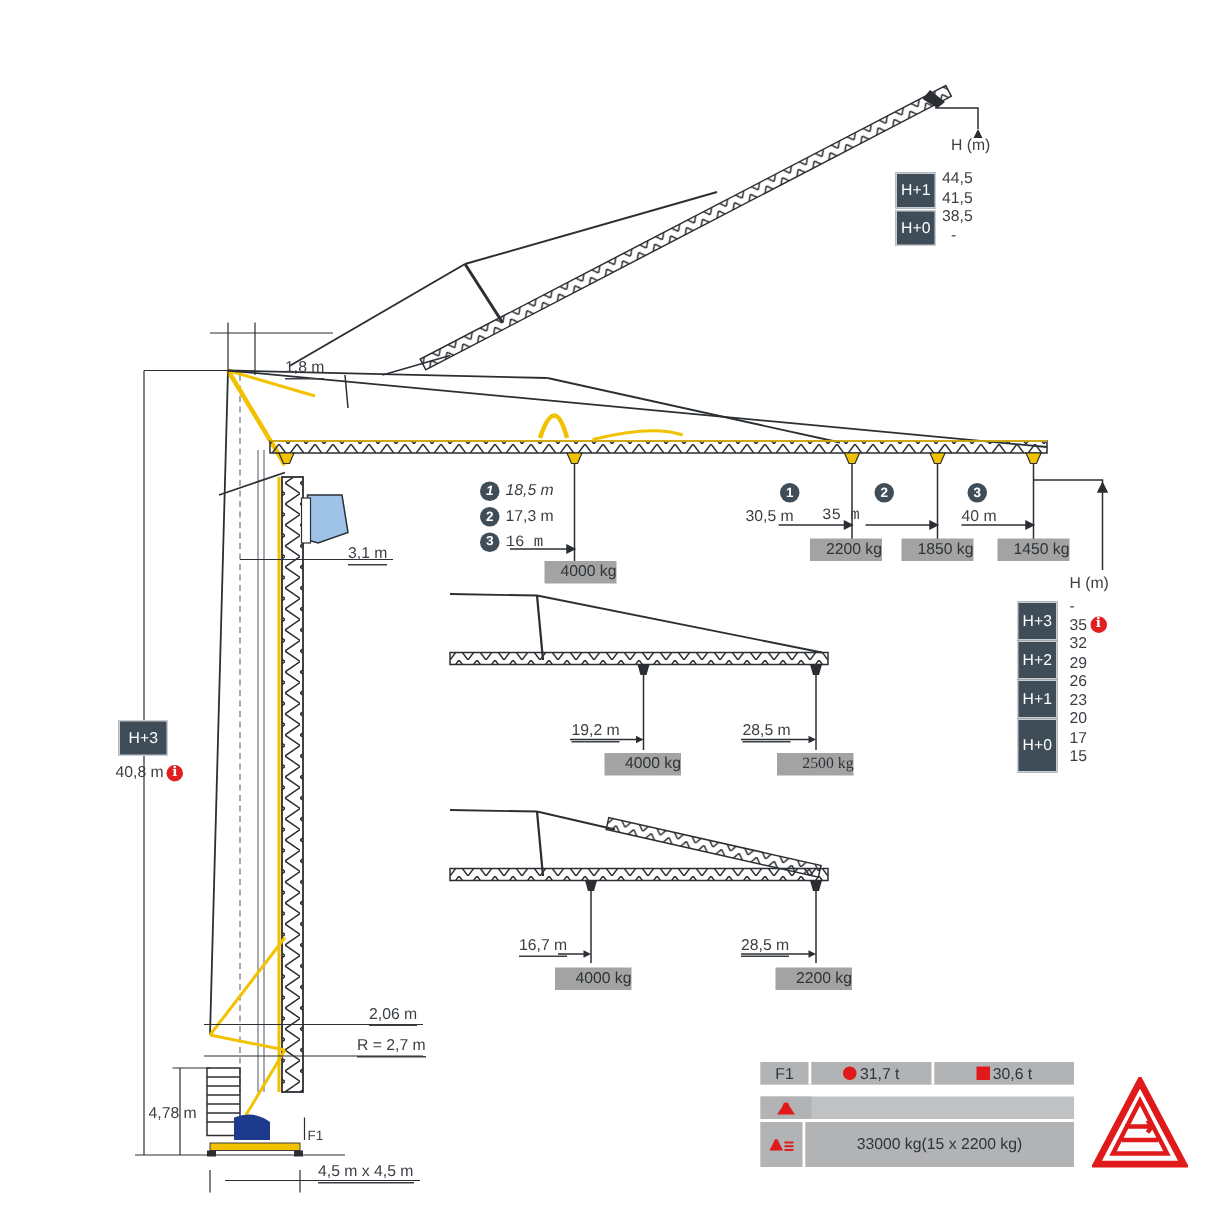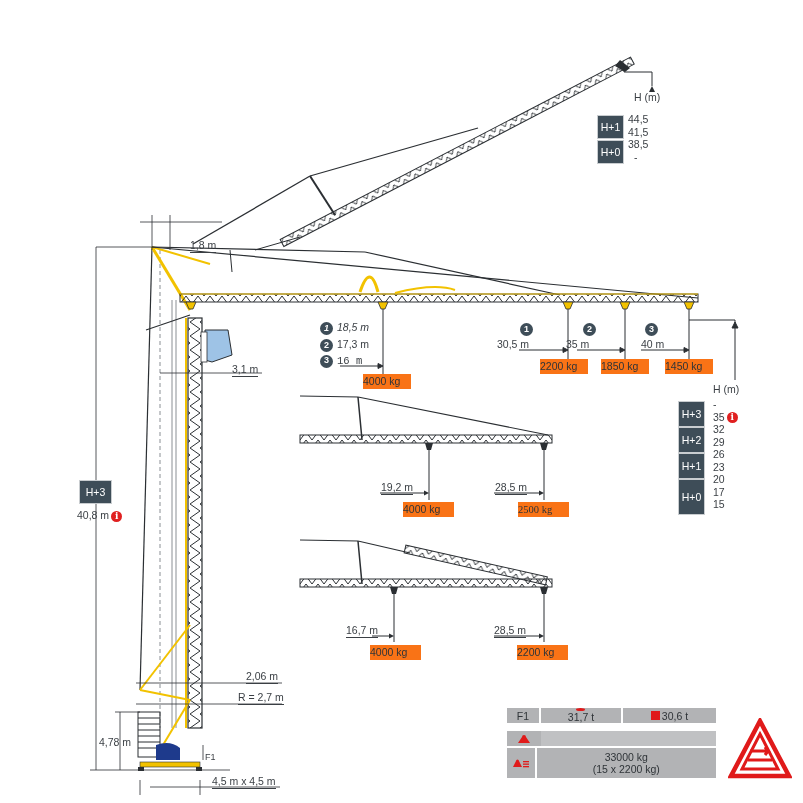--- a/index.html
+++ b/index.html
@@ -1,20 +1,20 @@
 <!DOCTYPE html>
 <html><head>
 <meta charset="utf-8">
 <style>
   html,body{margin:0;padding:0;background:#ffffff;}
   body{width:803px;height:803px;position:relative;overflow:hidden;font-family:"Liberation Sans",sans-serif;color:#3a3f44;}
   svg.canvas{position:absolute;left:0;top:0;}
   .lbl{position:absolute;font-size:10.5px;color:#3a3f44;white-space:nowrap;line-height:12px;}
   .ul{border-bottom:1px solid #3a3f44;padding-bottom:1px;}
-  .kg{position:absolute;background:#f97316;color:#2f3438;font-size:10.5px;text-align:left;height:15px;line-height:15px;}
+  .kg{position:absolute;background:#a3a3a3;color:#2f3438;font-size:10.5px;text-align:right;height:15px;line-height:15px;}
   .hbox{position:absolute;background:#3e4d58;color:#fff;font-size:10.5px;text-align:center;border:1px solid #c9cdd0;box-sizing:border-box;}
   .num{display:inline-block;width:13px;height:13px;border-radius:50%;background:#3e4d58;color:#fff;font-size:9px;line-height:13px;text-align:center;font-weight:bold;margin-right:4px;vertical-align:middle;}
   .info{display:inline-block;width:11px;height:11px;border-radius:50%;background:#e02020;color:#fff;font-size:9px;line-height:11px;text-align:center;font-weight:bold;font-family:"DejaVu Serif",serif;vertical-align:middle;margin-left:2px;}
   .hcol{position:absolute;font-size:10.5px;line-height:12.5px;color:#3a3f44;}
   .tbl{position:absolute;left:507px;width:209px;}
   .trow{display:flex;background:#c0c1c3;margin-bottom:2px;}
   .tcell{background:#b2b3b5;color:#2f3438;font-size:10.5px;text-align:center;border-right:2px solid #fff;box-sizing:border-box;display:flex;align-items:center;justify-content:center;}
   .tcell:last-child{border-right:none;}
   .dot{display:inline-block;width:9px;height:9px;border-radius:50%;background:#e01a1a;margin-right:2px;}
   .sq{display:inline-block;width:9px;height:9px;background:#e01a1a;margin-right:2px;}
@@ -194,21 +194,21 @@
 
 <div class="lbl" style="left:320px;top:321px;font-style:italic;"><span class="num">1</span><span>18,5 m</span></div>
 <div class="lbl" style="left:320px;top:338px;"><span class="num">2</span><span>17,3 m</span></div>
 <div class="lbl" style="left:320px;top:355px;font-family:Liberation Mono, monospace;"><span class="num">3</span><span>16 m</span></div>
 <div class="kg" style="left:363px;top:374px;width:48px;">4000 kg</div>
 
 <div class="lbl" style="left:520px;top:322px;"><span class="num">1</span></div>
 <div class="lbl" style="left:583px;top:322px;"><span class="num">2</span></div>
 <div class="lbl" style="left:645px;top:322px;"><span class="num">3</span></div>
 <div class="lbl" style="left:497px;top:338px;">30,5 m</div>
-<div class="lbl" style="left:566px;top:338px;">35 m</div>
+<div class="lbl" style="left:548px;top:338px;font-family:Liberation Mono, monospace;">35 m</div>
 <div class="lbl" style="left:641px;top:338px;">40 m</div>
 <div class="kg" style="left:540px;top:359px;width:48px;">2200 kg</div>
 <div class="kg" style="left:601px;top:359px;width:48px;">1850 kg</div>
 <div class="kg" style="left:665px;top:359px;width:48px;">1450 kg</div>
 
 <div class="lbl" style="left:713px;top:383px;">H (m)</div>
 <div class="hbox" style="left:678px;top:401px;width:27px;height:26px;line-height:24px;">H+3</div>
 <div class="hbox" style="left:678px;top:427px;width:27px;height:26px;line-height:24px;">H+2</div>
 <div class="hbox" style="left:678px;top:453px;width:27px;height:26px;line-height:24px;">H+1</div>
 <div class="hbox" style="left:678px;top:479px;width:27px;height:36px;line-height:34px;">H+0</div>
@@ -230,21 +230,21 @@
 <div class="kg" style="left:518px;top:502px;width:51px;font-family:Liberation Serif, serif;">2500 kg</div>
 
 <div class="lbl ul" style="left:346px;top:624px;">16,7 m</div>
 <div class="kg" style="left:370px;top:645px;width:51px;">4000 kg</div>
 <div class="lbl ul" style="left:494px;top:624px;">28,5 m</div>
 <div class="kg" style="left:517px;top:645px;width:51px;">2200 kg</div>
 
 <div class="tbl" style="top:708px;">
   <div class="trow" style="height:15px;">
     <div class="tcell" style="width:34px;">F1</div>
-    <div class="tcell" style="width:82px;flex-direction:column;">
+    <div class="tcell" style="width:82px;">
         <span class="dot"></span>
         <span>31,7 t</span>
       </div>
     <div class="tcell" style="width:93px;">
         <span class="sq"></span>
         <span>30,6 t</span>
       </div>
   </div>
   <div style="height:6px;"></div>
   <div class="trow" style="height:15px;">
@@ -256,21 +256,21 @@
   </div>
   <div class="trow" style="height:30px;">
     <div class="tcell" style="width:34px;">
       <svg width="18" height="10" viewBox="0 0 18 10">
           <path d="M4 3 a1.5 1.5 0 1 1 3 0 L10 9 L1 9 Z" fill="#e01a1a"></path>
           <rect x="11" y="3" width="6" height="1.3" fill="#e01a1a"></rect>
           <rect x="11" y="5.5" width="6" height="1.3" fill="#e01a1a"></rect>
           <rect x="11" y="8" width="6" height="1.3" fill="#e01a1a"></rect>
         </svg>
     </div>
-    <div class="tcell" style="width:208px;flex-direction:column;line-height:12px;">
+    <div class="tcell" style="width:208px;line-height:12px;">
       <span>33000 kg</span>
       <span>(15 x 2200 kg)</span>
     </div>
   </div>
 </div>
 
 <svg style="position:absolute;left:728px;top:718px;" width="64" height="62" viewBox="0 0 64 62">
   <path d="M32 3 L61 58 L3 58 Z" fill="none" stroke="#e01a1a" stroke-width="4.5" stroke-linejoin="miter"></path>
   <path d="M32 16 L50 51 L14 51 Z" fill="none" stroke="#e01a1a" stroke-width="3"></path>
   <path d="M22 33 L40 33 L37 29 M40 33 L37 37" fill="none" stroke="#e01a1a" stroke-width="3"></path>

